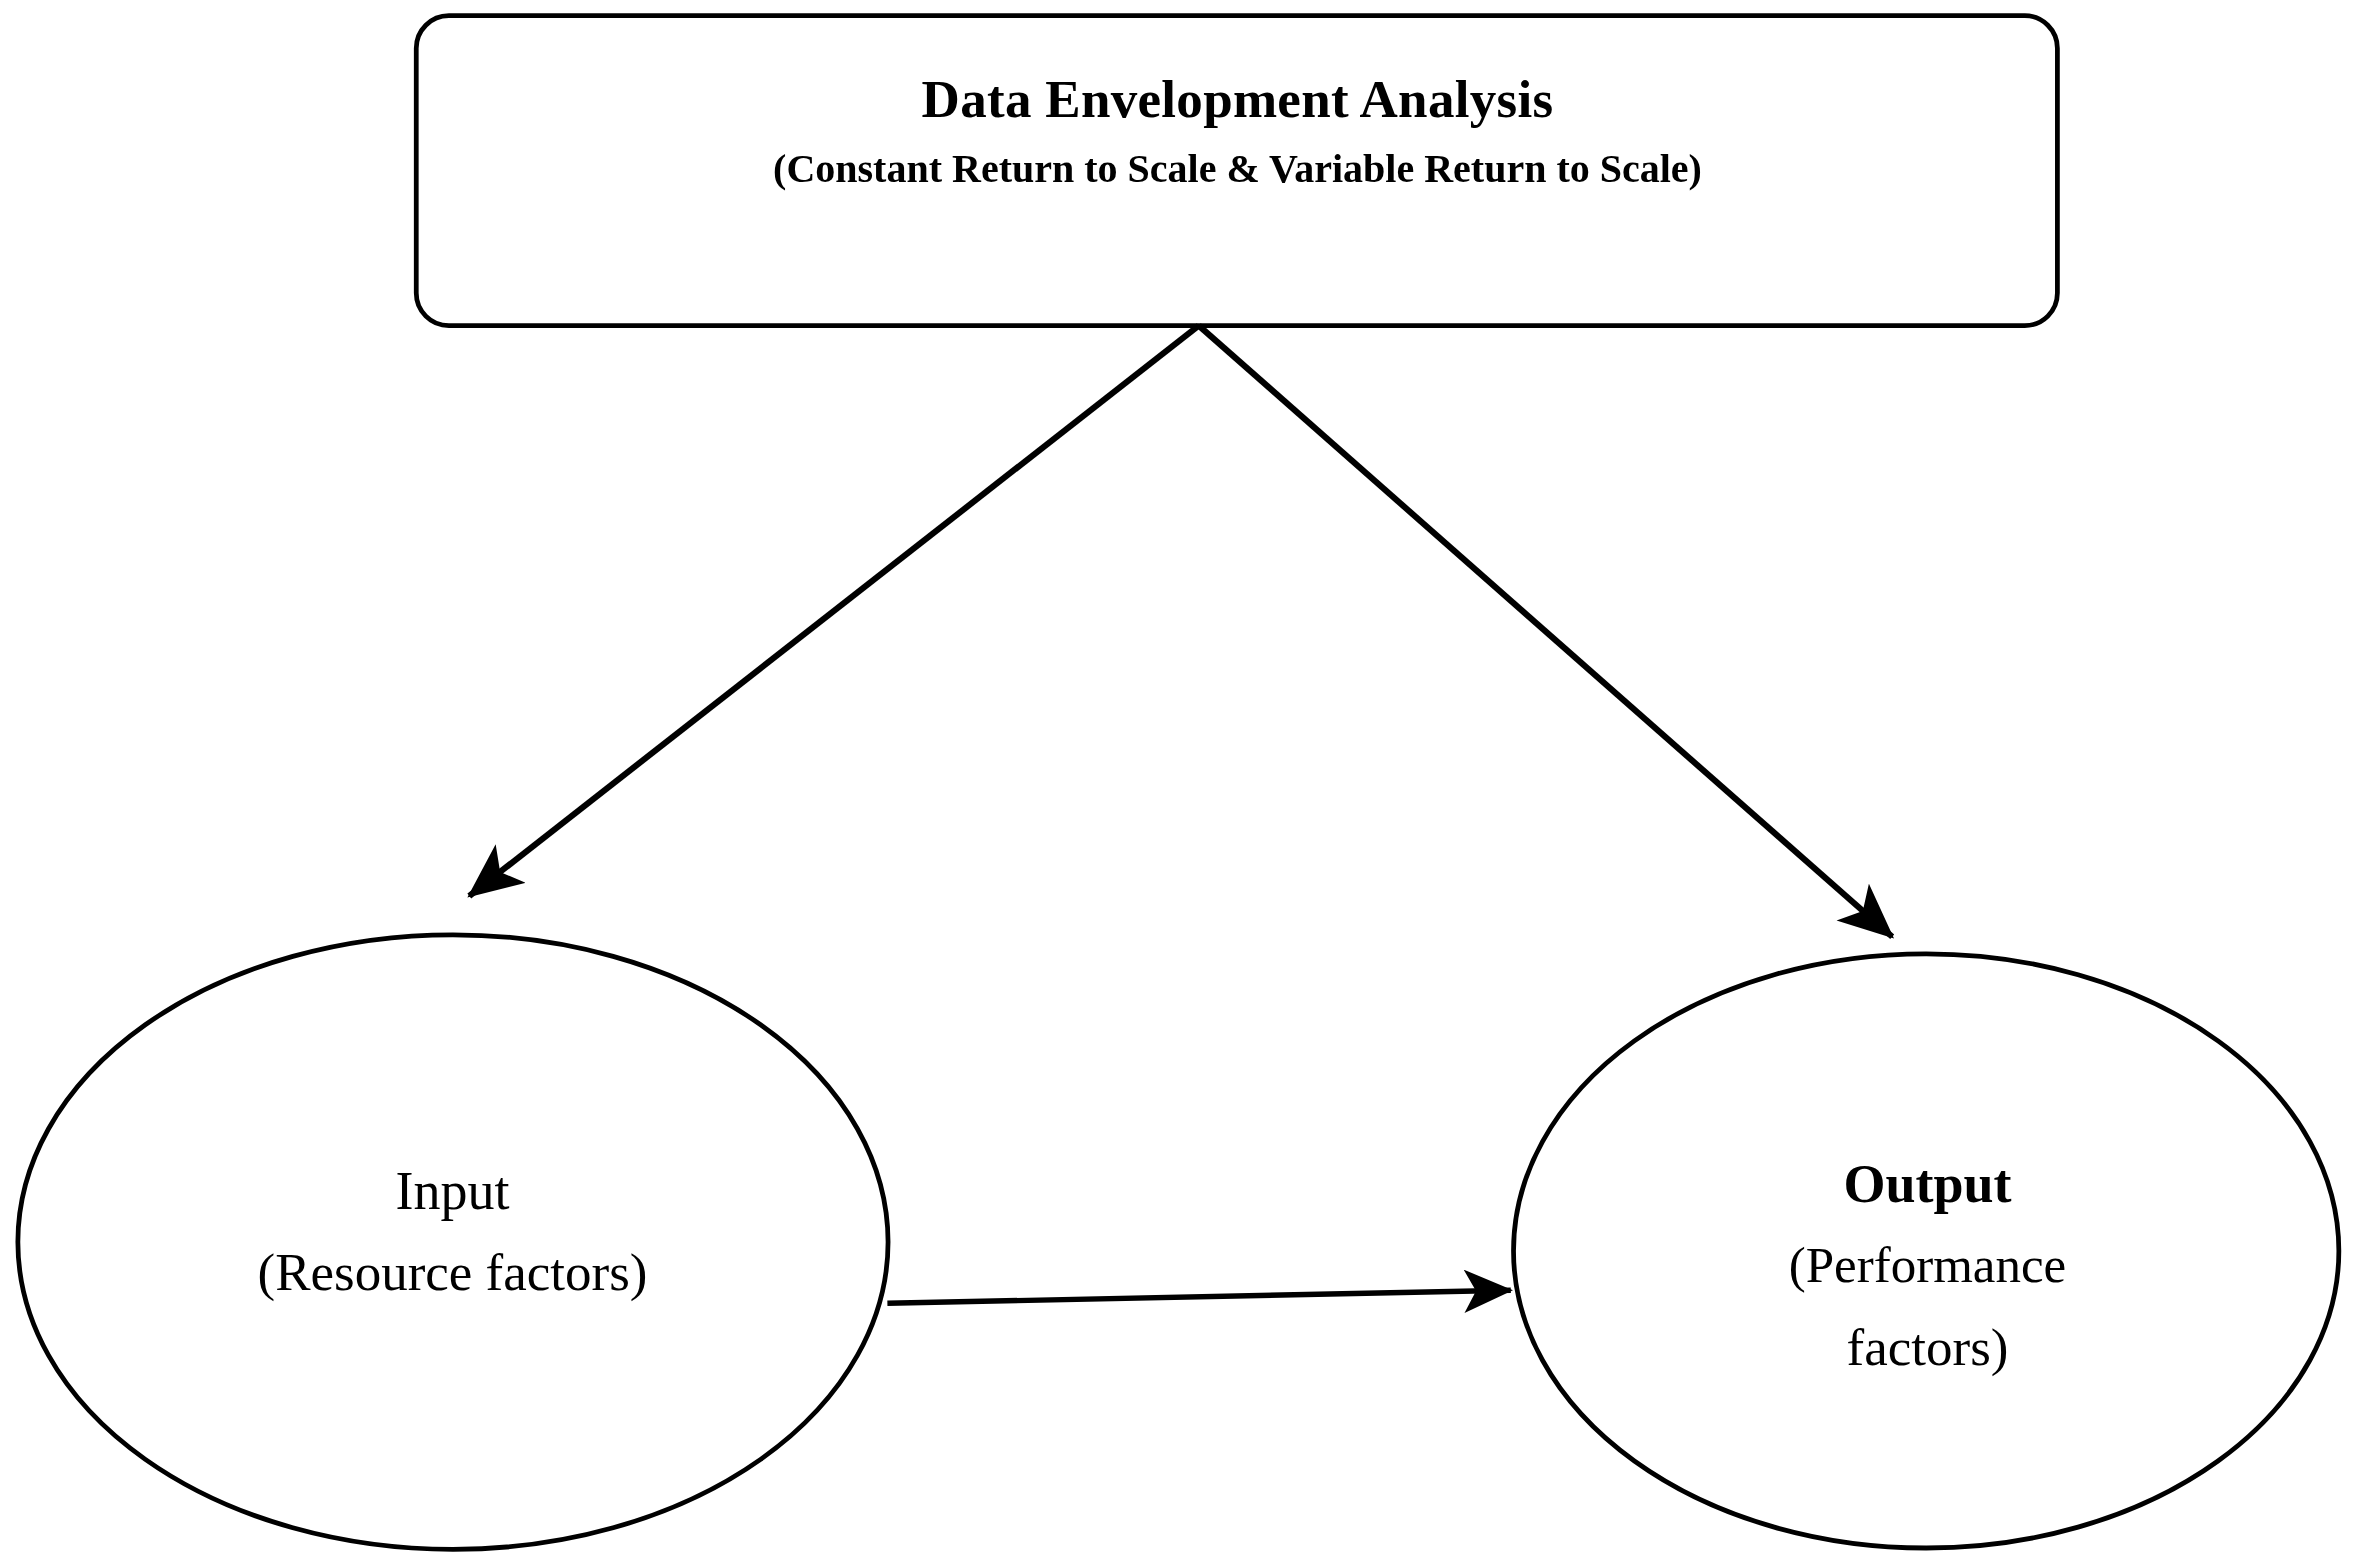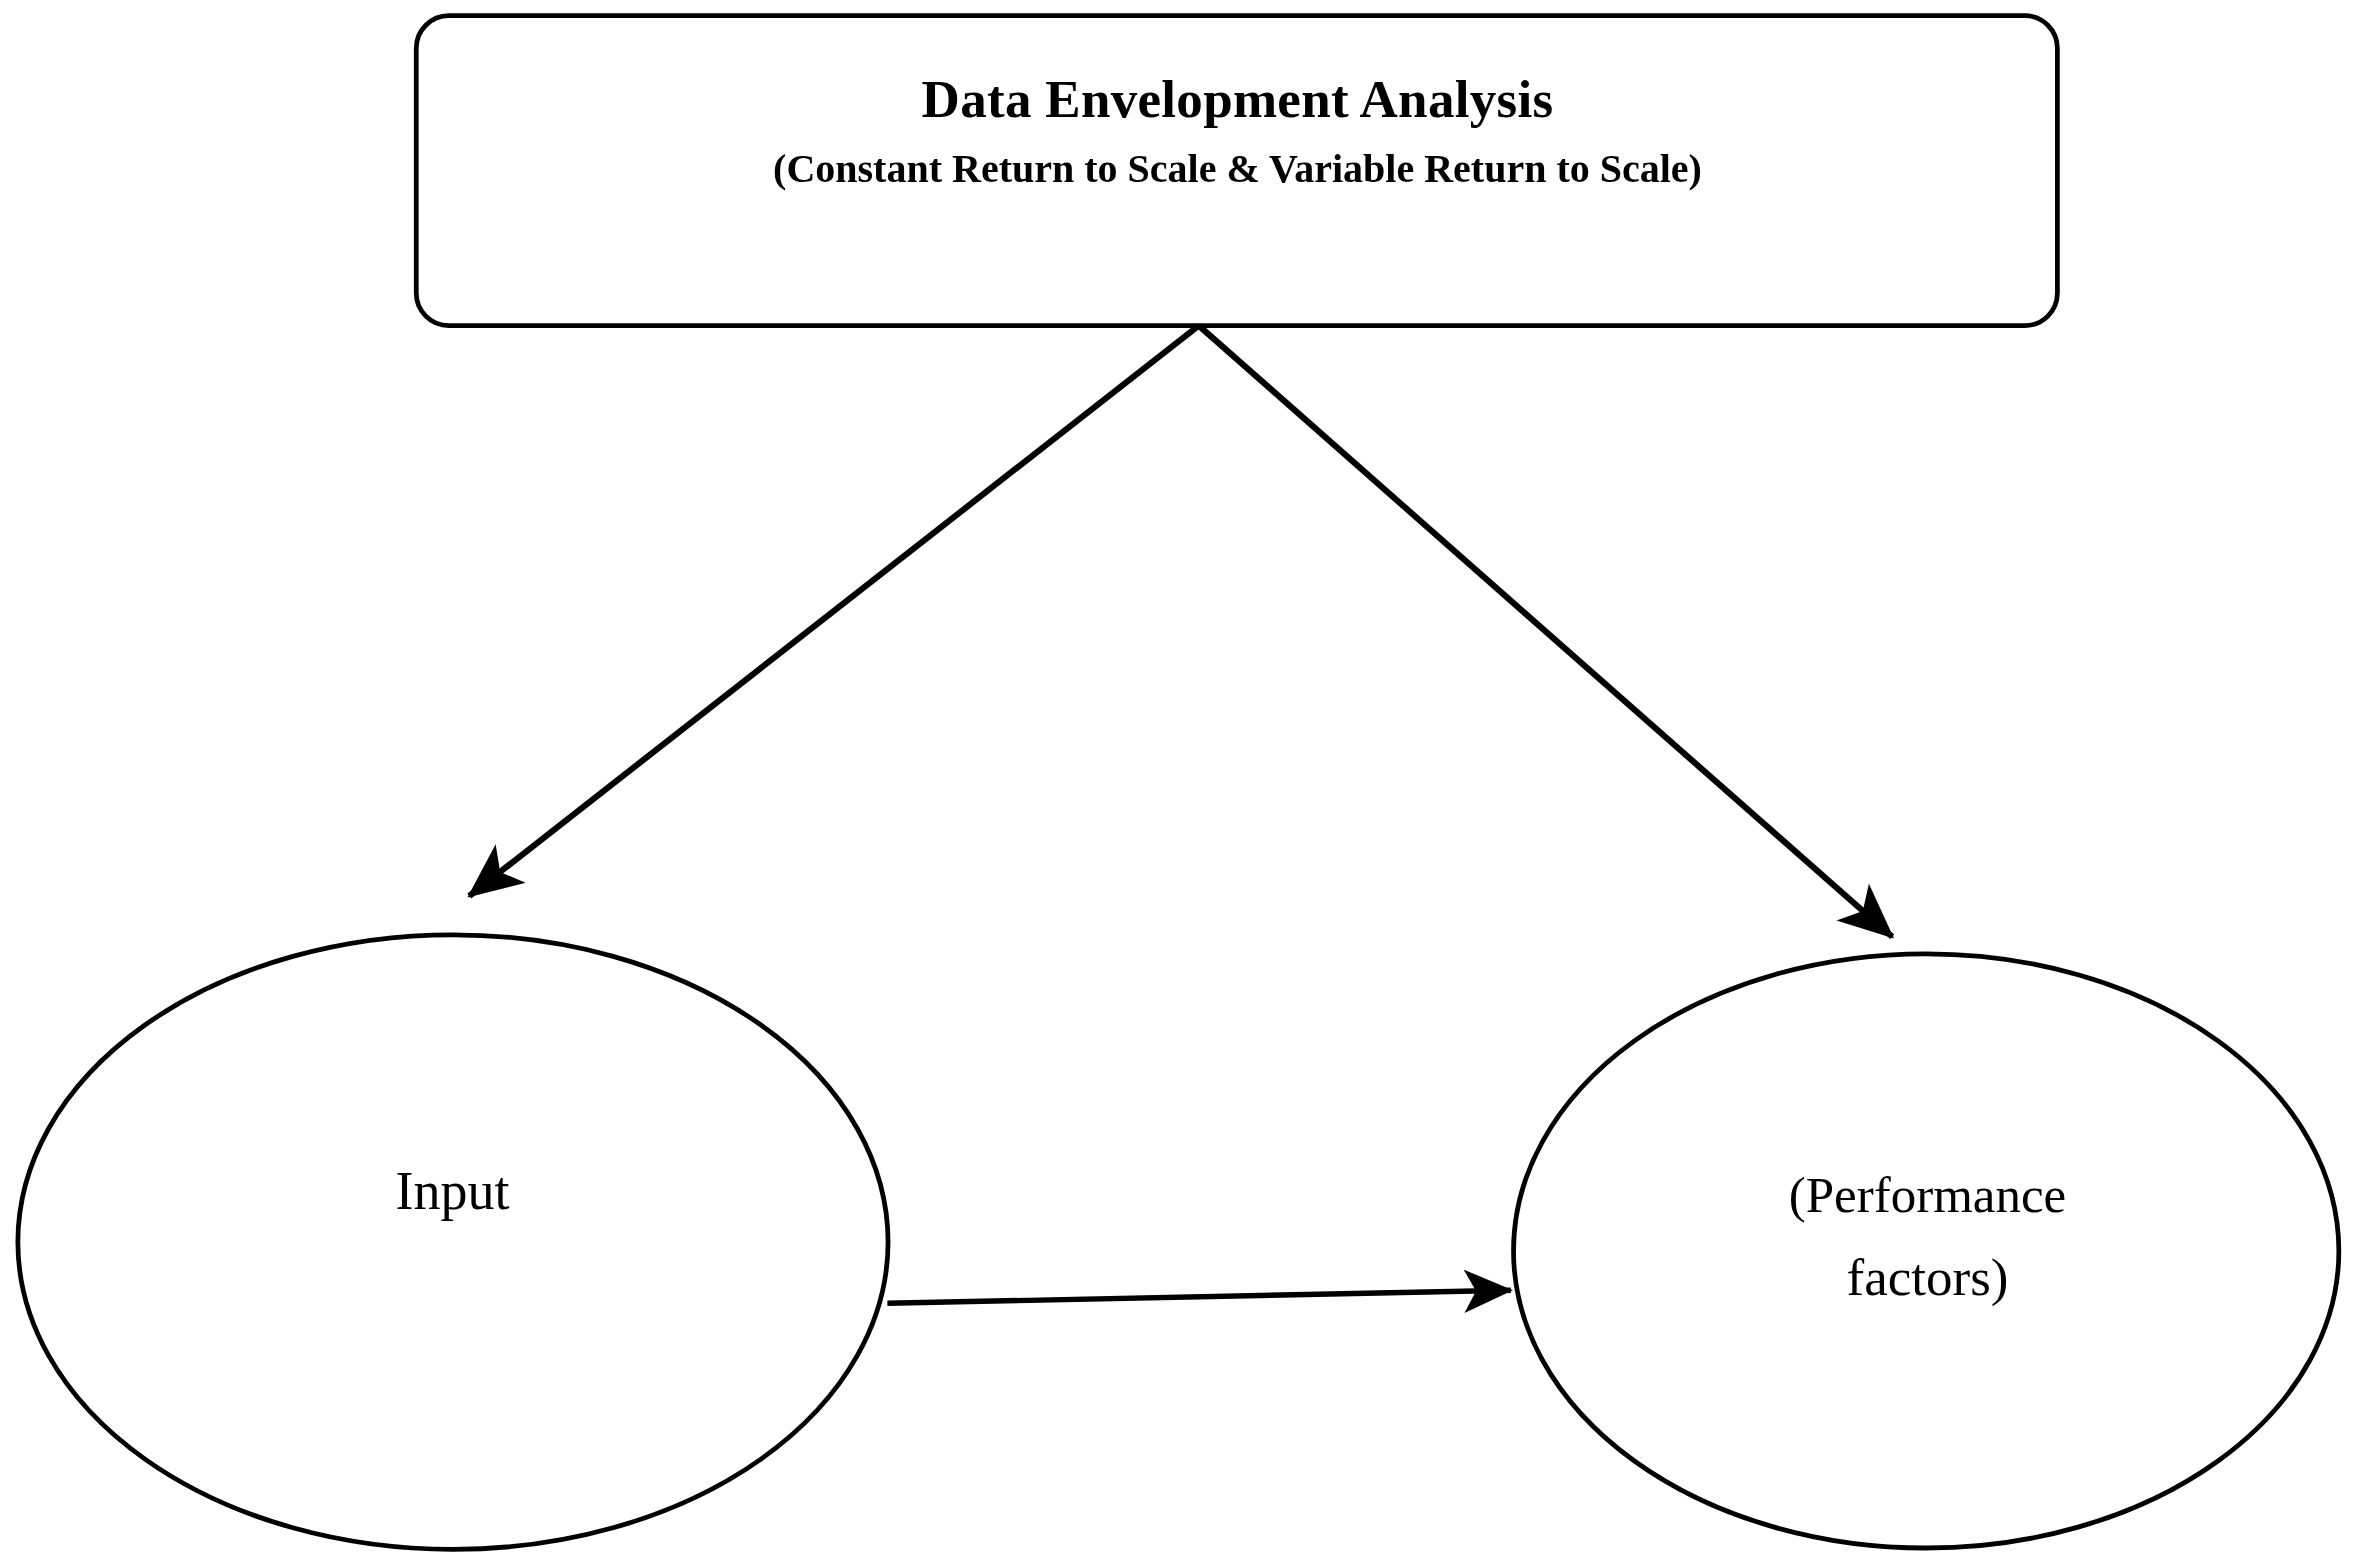--- a/index.html
+++ b/index.html
@@ -115,21 +115,23 @@
     <line x1="1305" y1="1917" x2="2222" y2="1898" stroke="#000000" stroke-width="8" marker-end="url(#arrowhead-h)"></line>
   </svg>
 
   <div class="node-text" id="dea-node-text">
     <div class="title-line">Data Envelopment Analysis</div>
     <div class="sub-line">(Constant Return to Scale &amp; Variable Return to Scale)</div>
   </div>
 
   <div class="node-text" id="input-node-text">
     <div class="title-line">Input</div>
+    <div class="sub-line">(Resource factors)</div>
   </div>
 
   <div class="node-text" id="output-node-text">
+    <div class="title-line">Output</div>
     <div class="sub-line">(Performance</div>
     <div class="sub-line2">factors)</div>
   </div>
 
 </div>
 
 
 </body></html>

